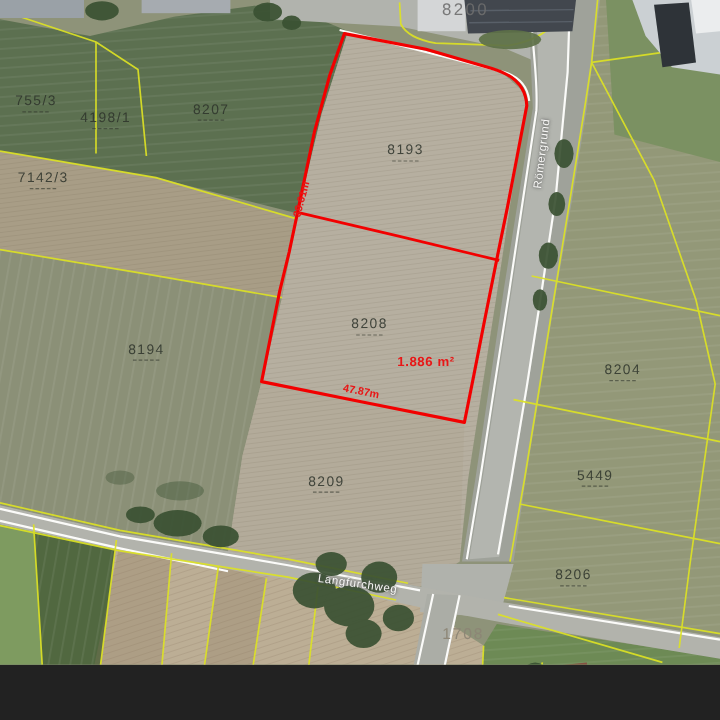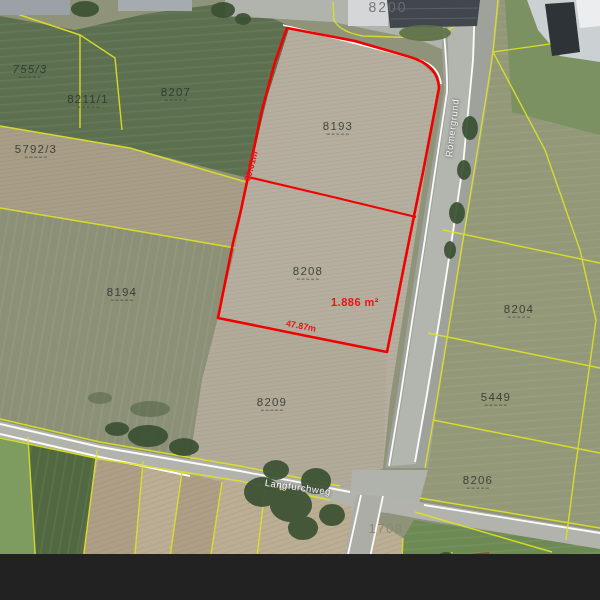--- a/index.html
+++ b/index.html
@@ -171,37 +171,37 @@
     </g>
 
     <g>
       <path d="M287,28 L355,41 410,57 Q438,65 439,88 L431,130 423,172 414,216 404,266 395,312 387,352 L302,335 218,318 L233,243 241,210 248,177 L262,110 275,62 Z" fill="none" stroke="#f20000" stroke-width="2.6" stroke-linejoin="round"></path>
       <path d="M248,177 L333,197 416,217" fill="none" stroke="#f20000" stroke-width="2.2"></path>
     </g>
   </svg>
 
   <div class="plbl light" style="left:388px;top:8px;">8200</div>
 
-  <div class="plbl" style="left:30px;top:70px;font-style:italic;">
+  <div class="plbl" style="left:30px;top:86px;">
     <span>755/3</span>
     <span class="dashes"></span>
   </div>
 
   <div class="plbl" style="left:176px;top:93px;">
     <span>8207</span>
     <span class="dashes"></span>
   </div>
 
   <div class="plbl" style="left:88px;top:100px;">
-    <span>8211/1</span>
+    <span>4198/1</span>
     <span class="dashes"></span>
   </div>
 
   <div class="plbl" style="left:36px;top:150px;">
-    <span>5792/3</span>
+    <span>7142/3</span>
     <span class="dashes"></span>
   </div>
 
   <div class="plbl" style="left:122px;top:293px;">
     <span>8194</span>
     <span class="dashes"></span>
   </div>
 
   <div class="plbl" style="left:338px;top:127px;">
     <span>8193</span>

